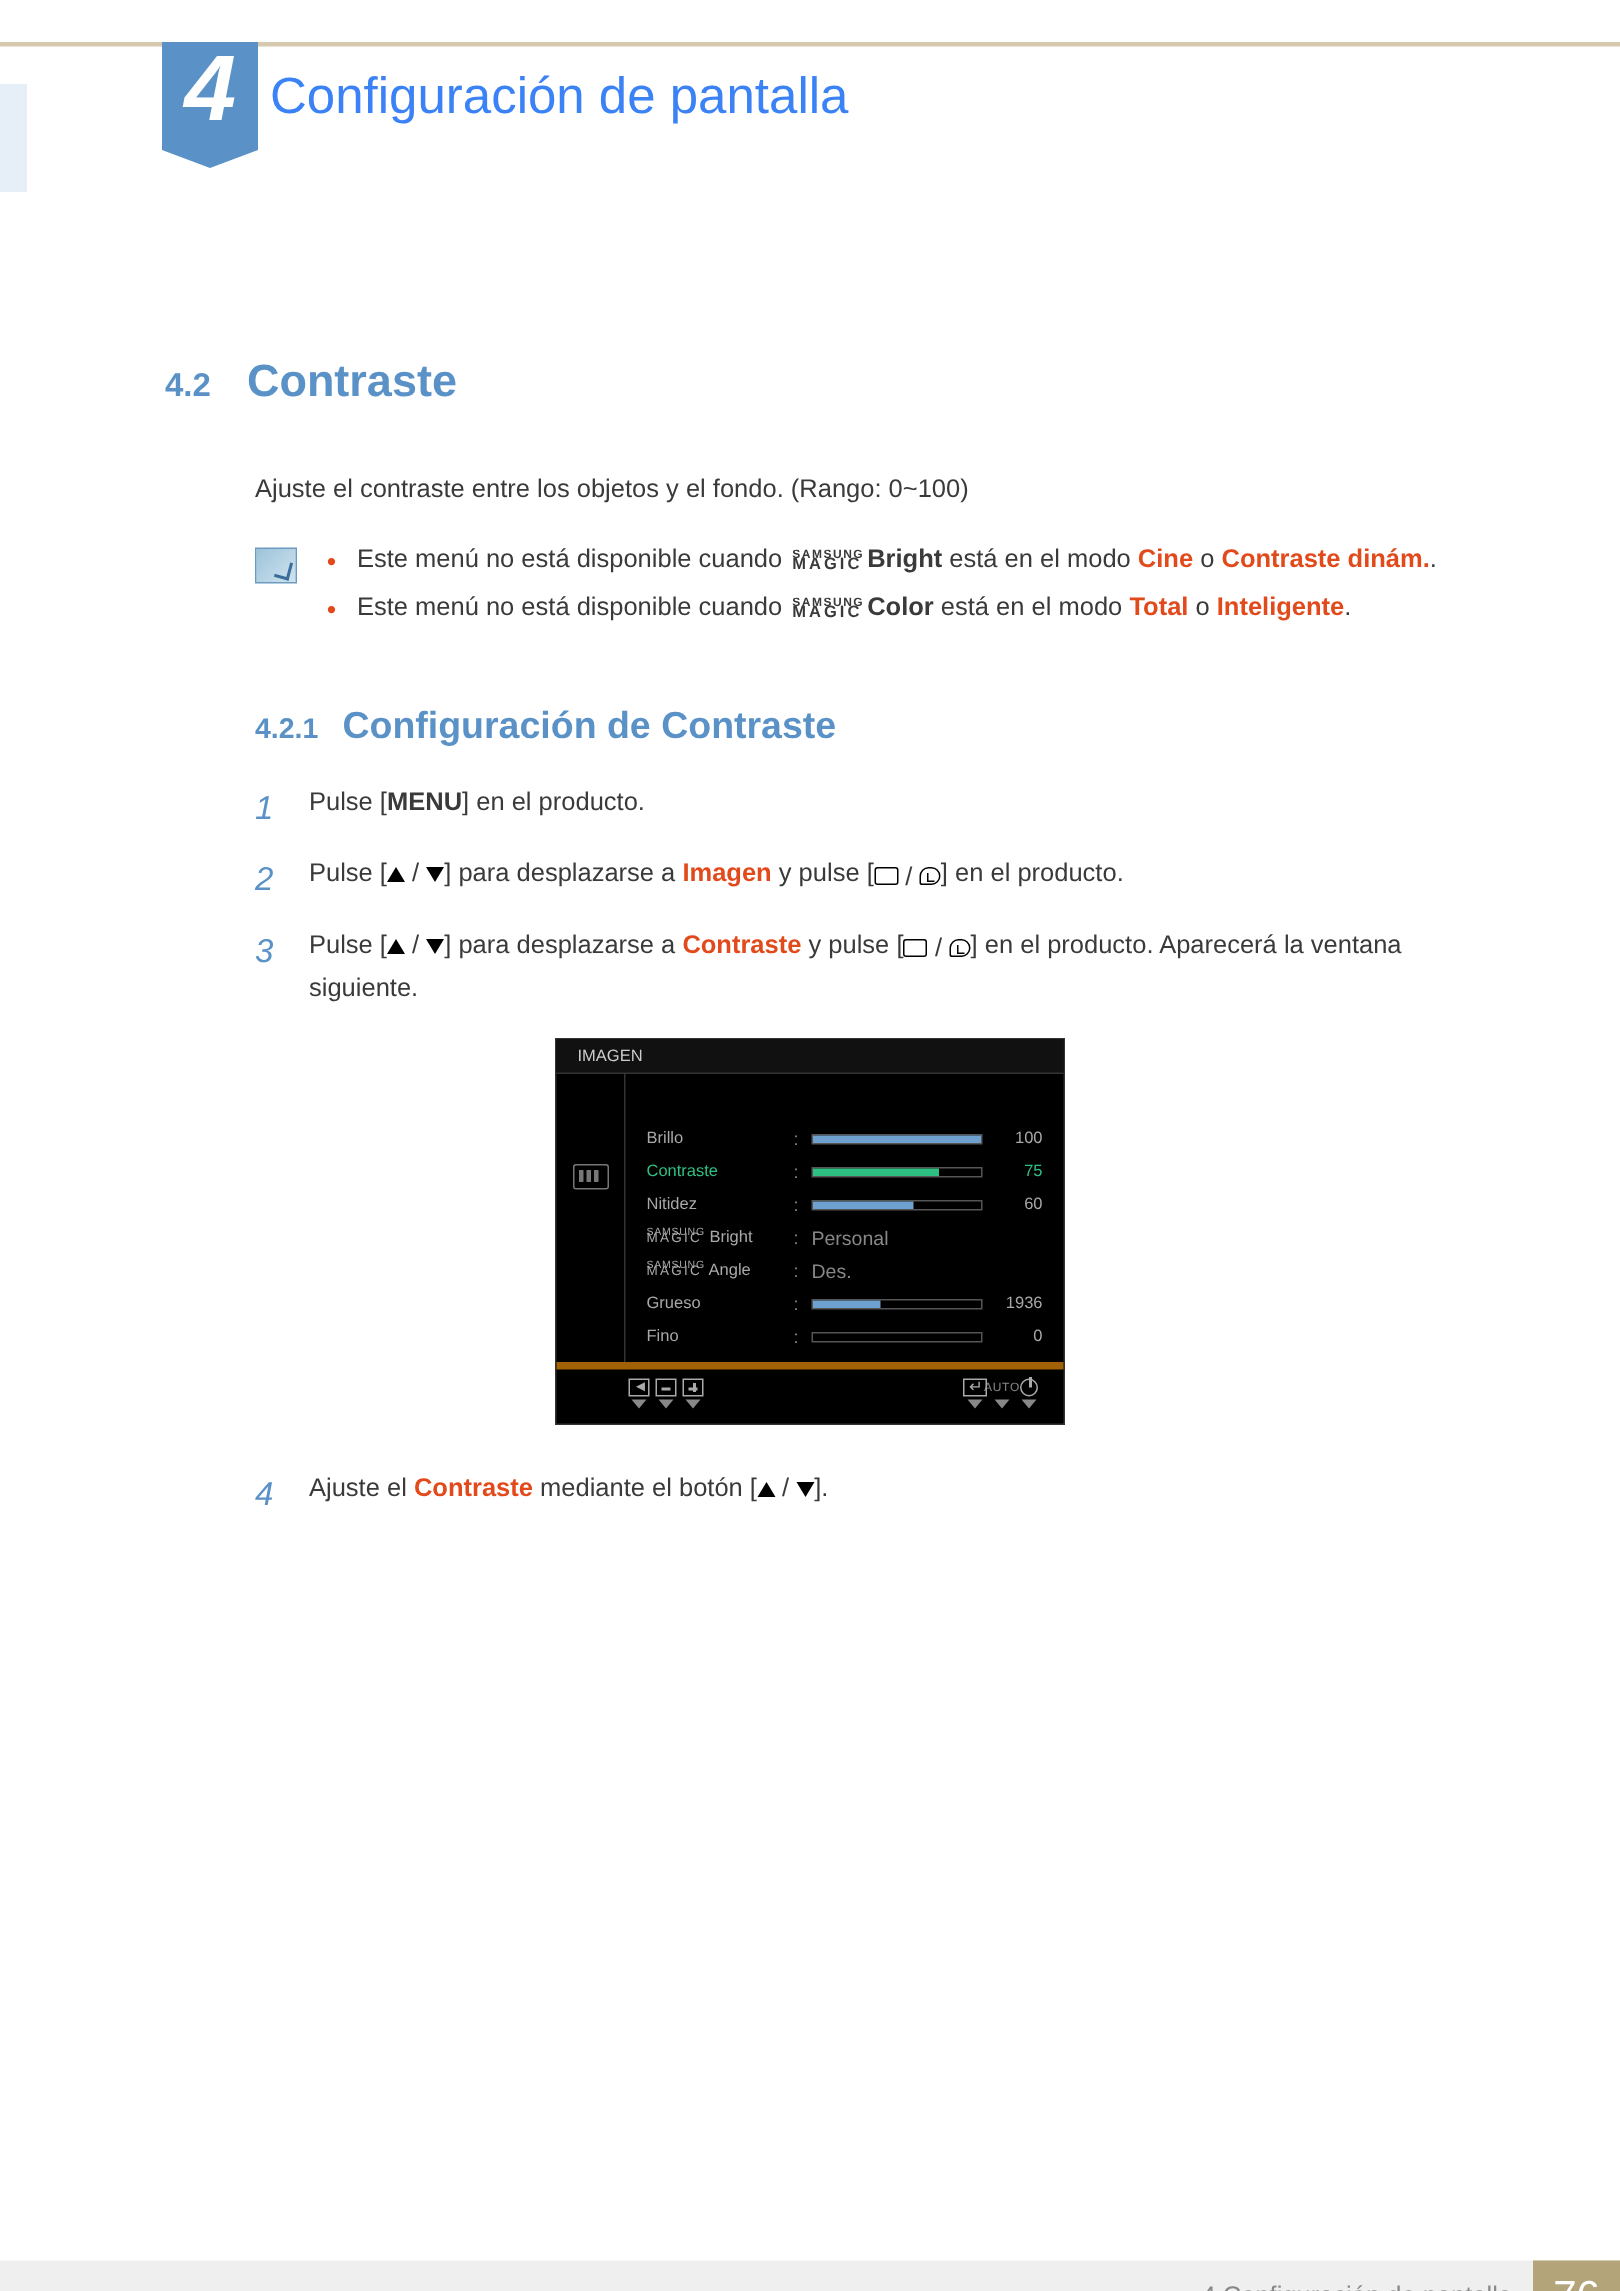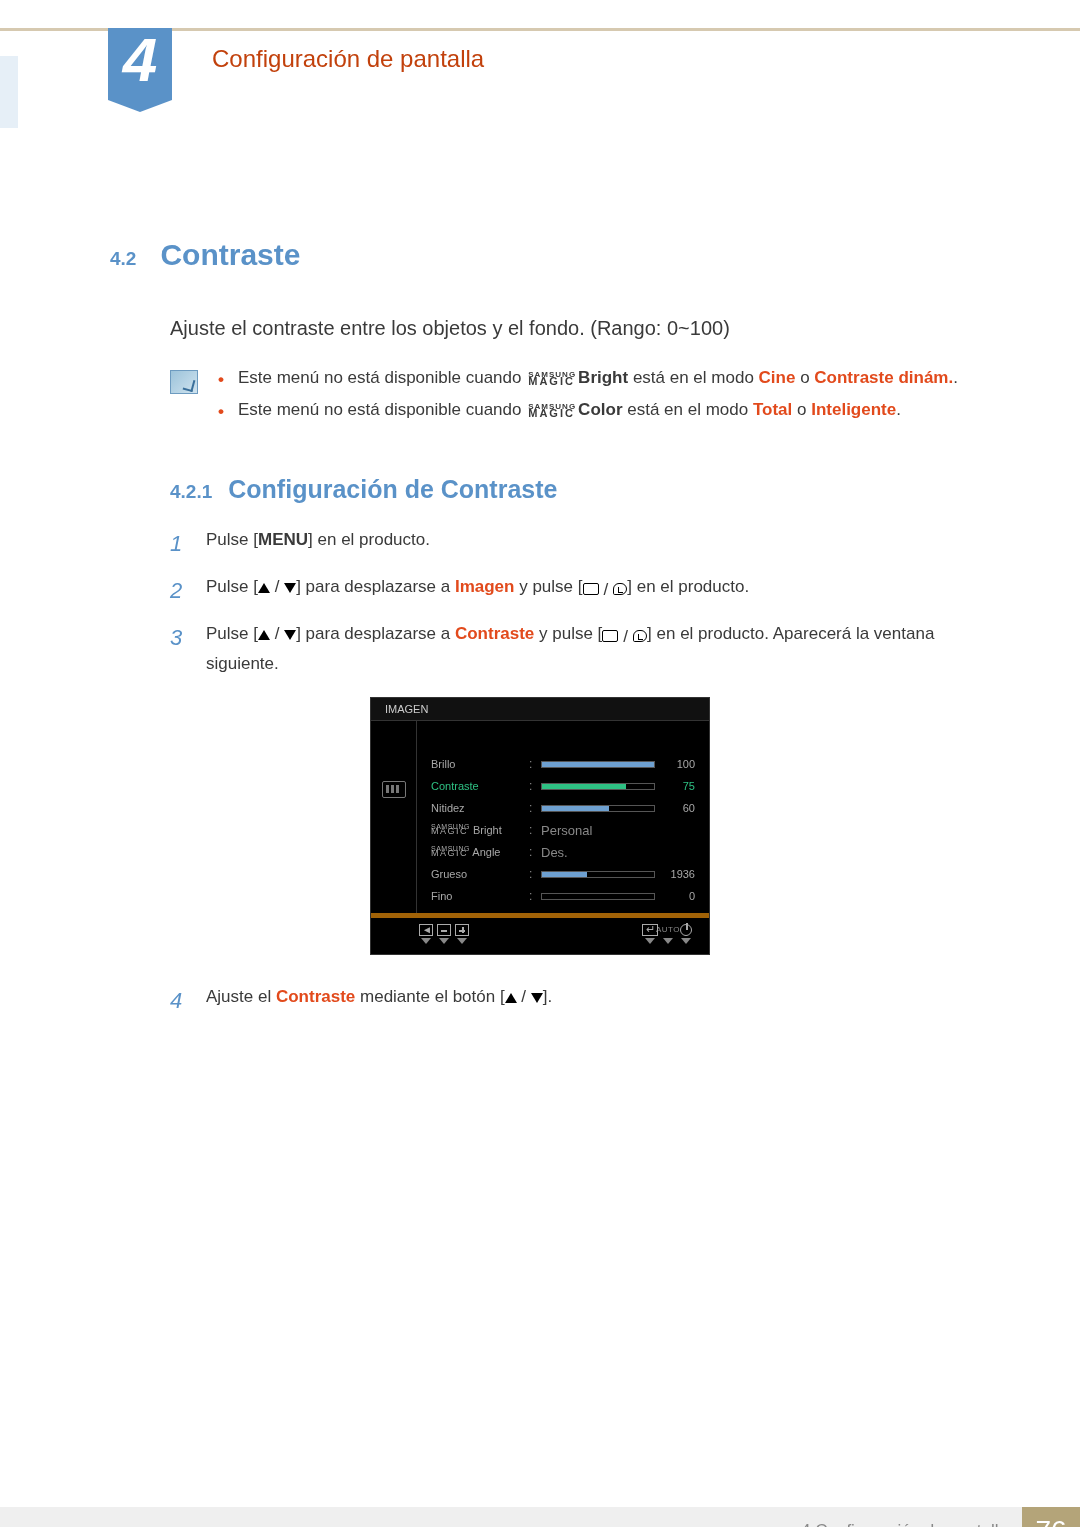--- a/index.html
+++ b/index.html
@@ -39,33 +39,33 @@
     content: "";
     position: absolute;
     left: 0;
     bottom: -12px;
     border-left: 32px solid transparent;
     border-right: 32px solid transparent;
     border-top: 12px solid #5a92c8;
   }
   .chapter-title {
     position: absolute;
-    left: 212px;
+    left: 180px;
     top: 14px;
-    font-size: 24px;
-    color: #c2410c;
+    font-size: 34px;
+    color: #3b82f6;
     font-weight: 400;
   }
   .content {
     padding: 40px 110px 120px 110px;
   }
   .h2row { display: flex; align-items: baseline; gap: 24px; margin-top: 70px; margin-bottom: 40px; }
-  .h2num { font-size: 19px; color: #5a92c8; font-weight: 700; }
+  .h2num { font-size: 22px; color: #5a92c8; font-weight: 700; }
   .h2txt { font-size: 30px; color: #5a92c8; font-weight: 700; }
-  .body-text { font-size: 20px; line-height: 1.6; margin: 0 0 20px 60px; }
+  .body-text { font-size: 17px; line-height: 1.6; margin: 0 0 20px 60px; }
   .note-block {
     display: flex;
     gap: 20px;
     margin-left: 60px;
     margin-top: 24px;
     margin-bottom: 36px;
   }
   .note-icon {
     width: 28px;
     height: 24px;

